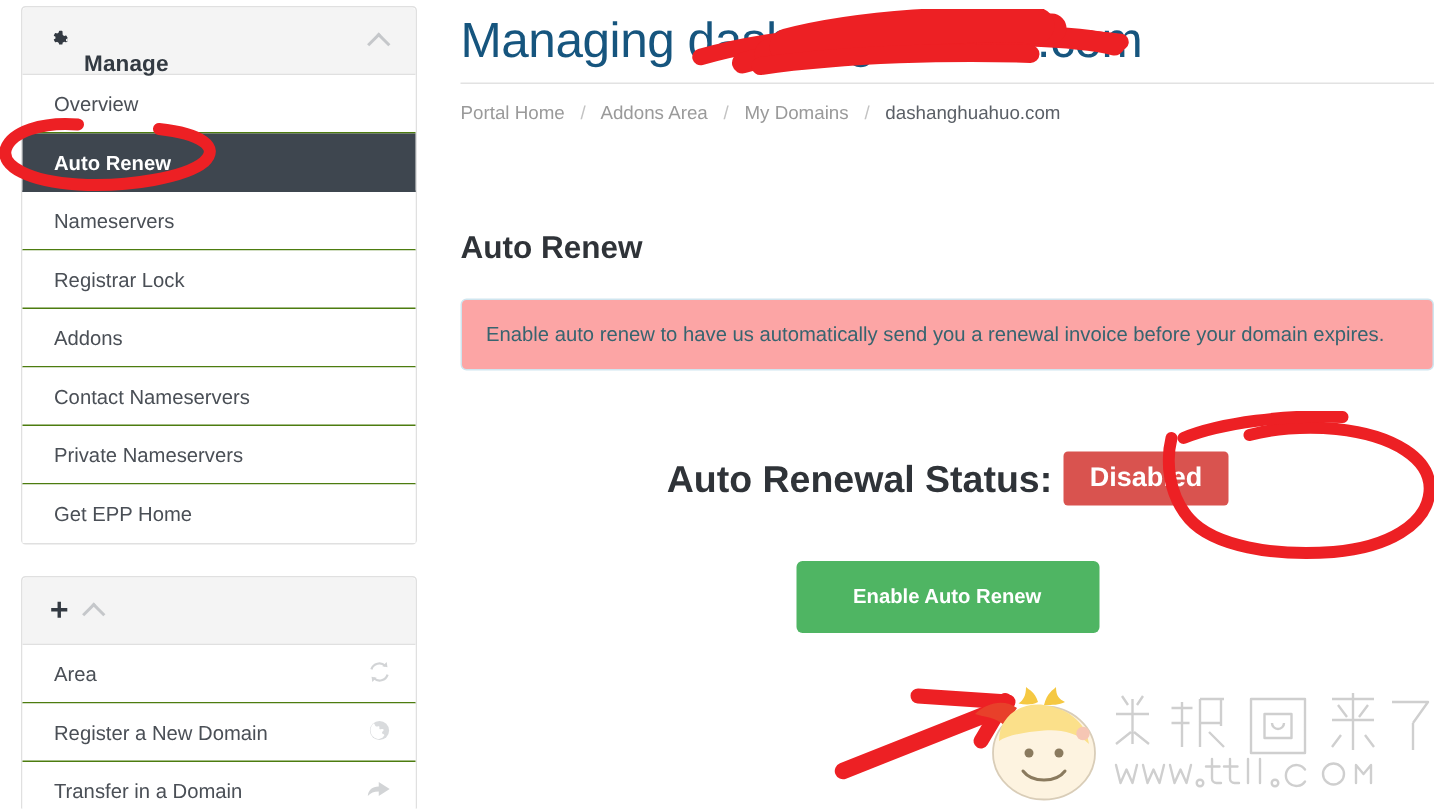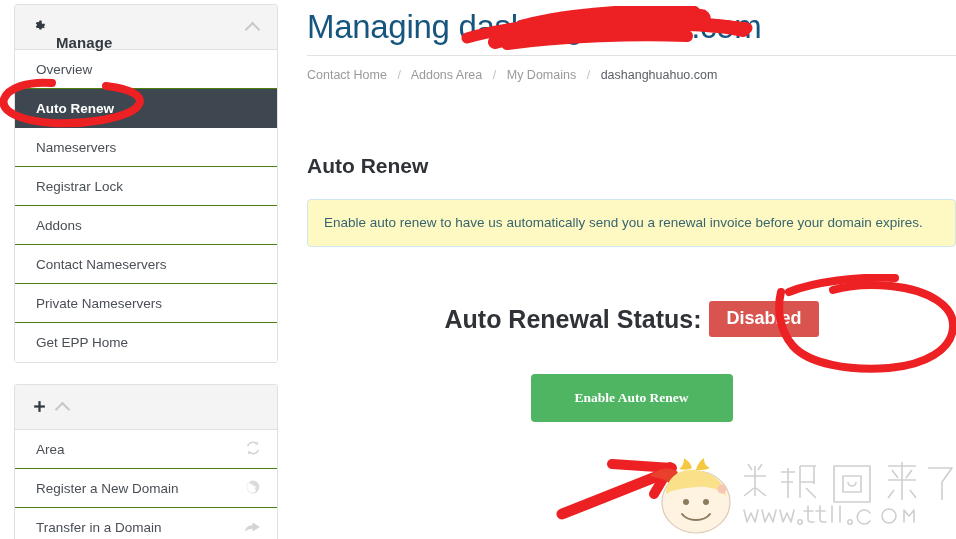--- a/index.html
+++ b/index.html
@@ -127,21 +127,21 @@
 
   #section-title {
     font-size: 21px;
     font-weight: bold;
     color: #2f3338;
     margin: 0;
     padding-top: 72px;
   }
   #alert {
     margin-top: 21px;
-    background: #fef9c3;
+    background: #fca5a5;
     border: 1px solid #cfe5ef;
     border-radius: 4px;
     color: #37646f;
     font-size: 13.5px;
     padding: 14px 16px;
     line-height: 1.3;
   }
 
   #status-row {
     margin-top: 54px;
@@ -165,21 +165,21 @@
 
   #btn-wrap { text-align: center; margin-top: 37px; }
   #enable-btn {
     display: inline-block;
     background: #4fb563;
     color: #ffffff;
     border: none;
     border-radius: 4px;
     font-size: 13.5px;
     font-weight: bold;
-    font-family: Liberation Serif, serif;
+    font-family: Liberation Sans, sans-serif;
     padding: 0 28px;
     height: 48px;
     line-height: 48px;
     cursor: pointer;
     min-width: 202px;
   }
 
   
   .anno { position: absolute; pointer-events: none; }
   #anno-sidebar  { left: -2px;  top: 74px;  }
@@ -284,21 +284,21 @@
     </div>
 
   </div>
 
   <div id="main">
 
     <h1 id="page-title">Managing dashanghuahuo.com</h1>
     <div id="title-rule"></div>
 
     <div id="breadcrumb">
-      <span class="crumb">Contact Home</span>
+      <span class="crumb">Portal Home</span>
       <span class="sep">/</span>
       <span class="crumb">Addons Area</span>
       <span class="sep">/</span>
       <span class="crumb">My Domains</span>
       <span class="sep">/</span>
       <span class="crumb last">dashanghuahuo.com</span>
     </div>
 
     <h2 id="section-title">Auto Renew</h2>
 

